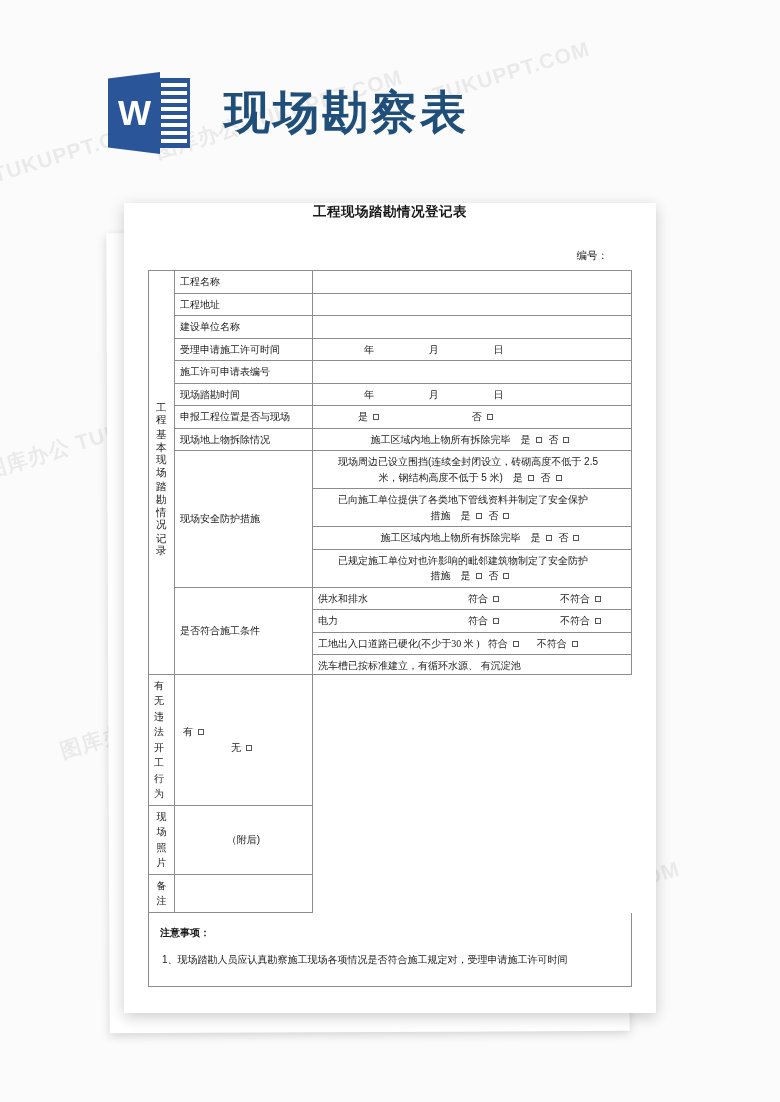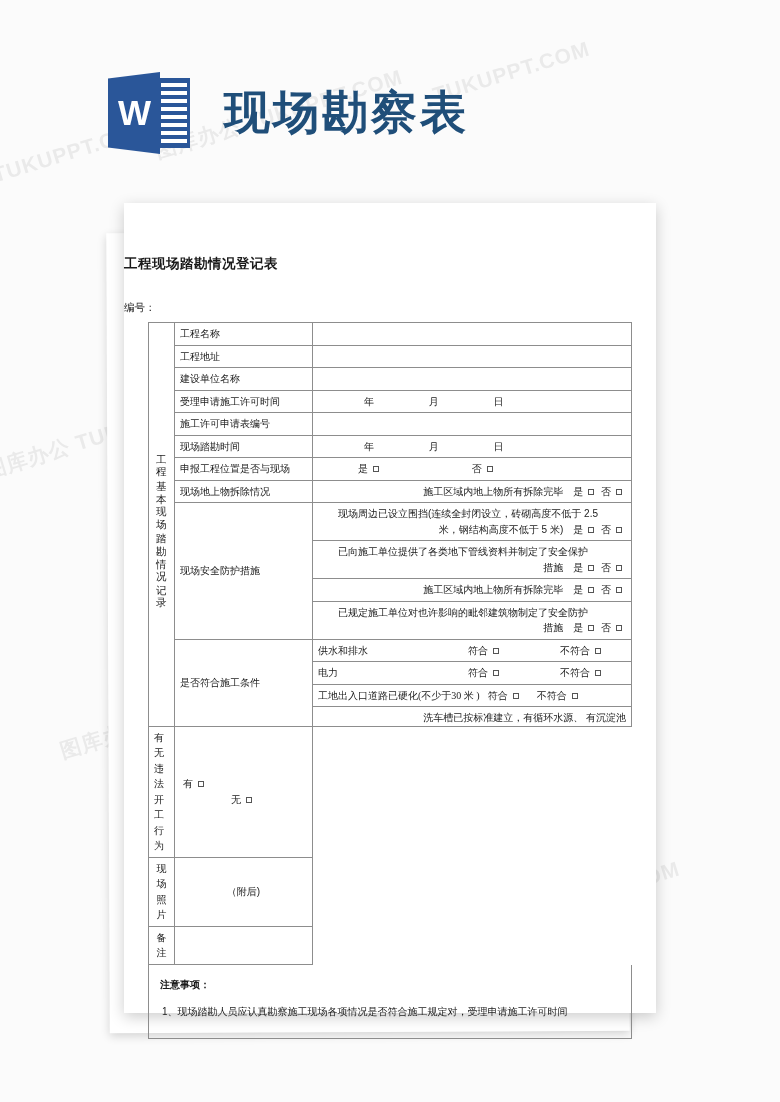--- a/index.html
+++ b/index.html
@@ -73,31 +73,30 @@
 
   
   #sheet {
     position: absolute;
     left: 124px; top: 203px;
     width: 532px; height: 810px;
     padding: 0;
     color: #1a1a1a;
   }
   #form-title {
-    text-align: left;
+    text-align: center;
     font-family: "Liberation Sans", sans-serif;
     font-size: 13.5px;
     font-weight: 600;
-    margin-top: 52px;
     letter-spacing: .5px;
   }
   #serial-row {
     margin-top: 28px;
-    padding-right: 32px;
-    text-align: left;
+    padding-right: 48px;
+    text-align: right;
     font-size: 10.5px;
   }
 
   table.form {
     border-collapse: collapse;
     margin: 7px auto 0 auto;
     width: 484px;
     table-layout: fixed;
     font-size: 10px;
     line-height: 1.55;
@@ -127,35 +126,35 @@
   td.val { }
 
   .dateline { padding-left: 46px; letter-spacing: 0; }
   .dateline span { display:inline-block; width: 62px; }
   .cb { display:inline-block; width:6px; height:6px; border:1px solid #555; margin:0 4px 0 5px; vertical-align: middle;}
   .opt { white-space: nowrap; }
 
   .yn-wide { padding-left: 40px; }
   .yn-wide .opt:first-child { margin-right: 86px; }
 
-  .measure-line { display:flex; justify-content:flex-end; align-items:flex-end; }
+  .measure-line { display:flex; justify-content:center; align-items:flex-end; }
   .measure-line .mtext { }
   .measure-line .mopts { white-space:nowrap; padding-left:10px; }
   .indent { text-indent: 2em; }
 
   .cond-line { display:flex; align-items:center; }
   .cond-line .cname { width: 150px; }
   .cond-line .c1 { width: 92px; white-space: nowrap; }
   .cond-line .c2 { white-space: nowrap; }
 
   .cond-line.long .cname { width: auto; white-space: nowrap; font-family: Liberation Serif, serif; }
   .cond-line.long .c1 { width: auto; padding-left: 8px; }
   .cond-line.long .c2 { padding-left: 14px; }
 
-  .wash-note { white-space: nowrap; text-align: right; }
+  .wash-note { white-space: nowrap; }
 
   .illegal { text-align:center; }
   .illegal .opt:first-child { margin-right: 96px; }
 
   #notes {
     width: 484px;
     margin: 0 auto;
     border: 1px solid #8d8d8d;
     border-top: none;
     padding: 9px 11px 16px 11px;

